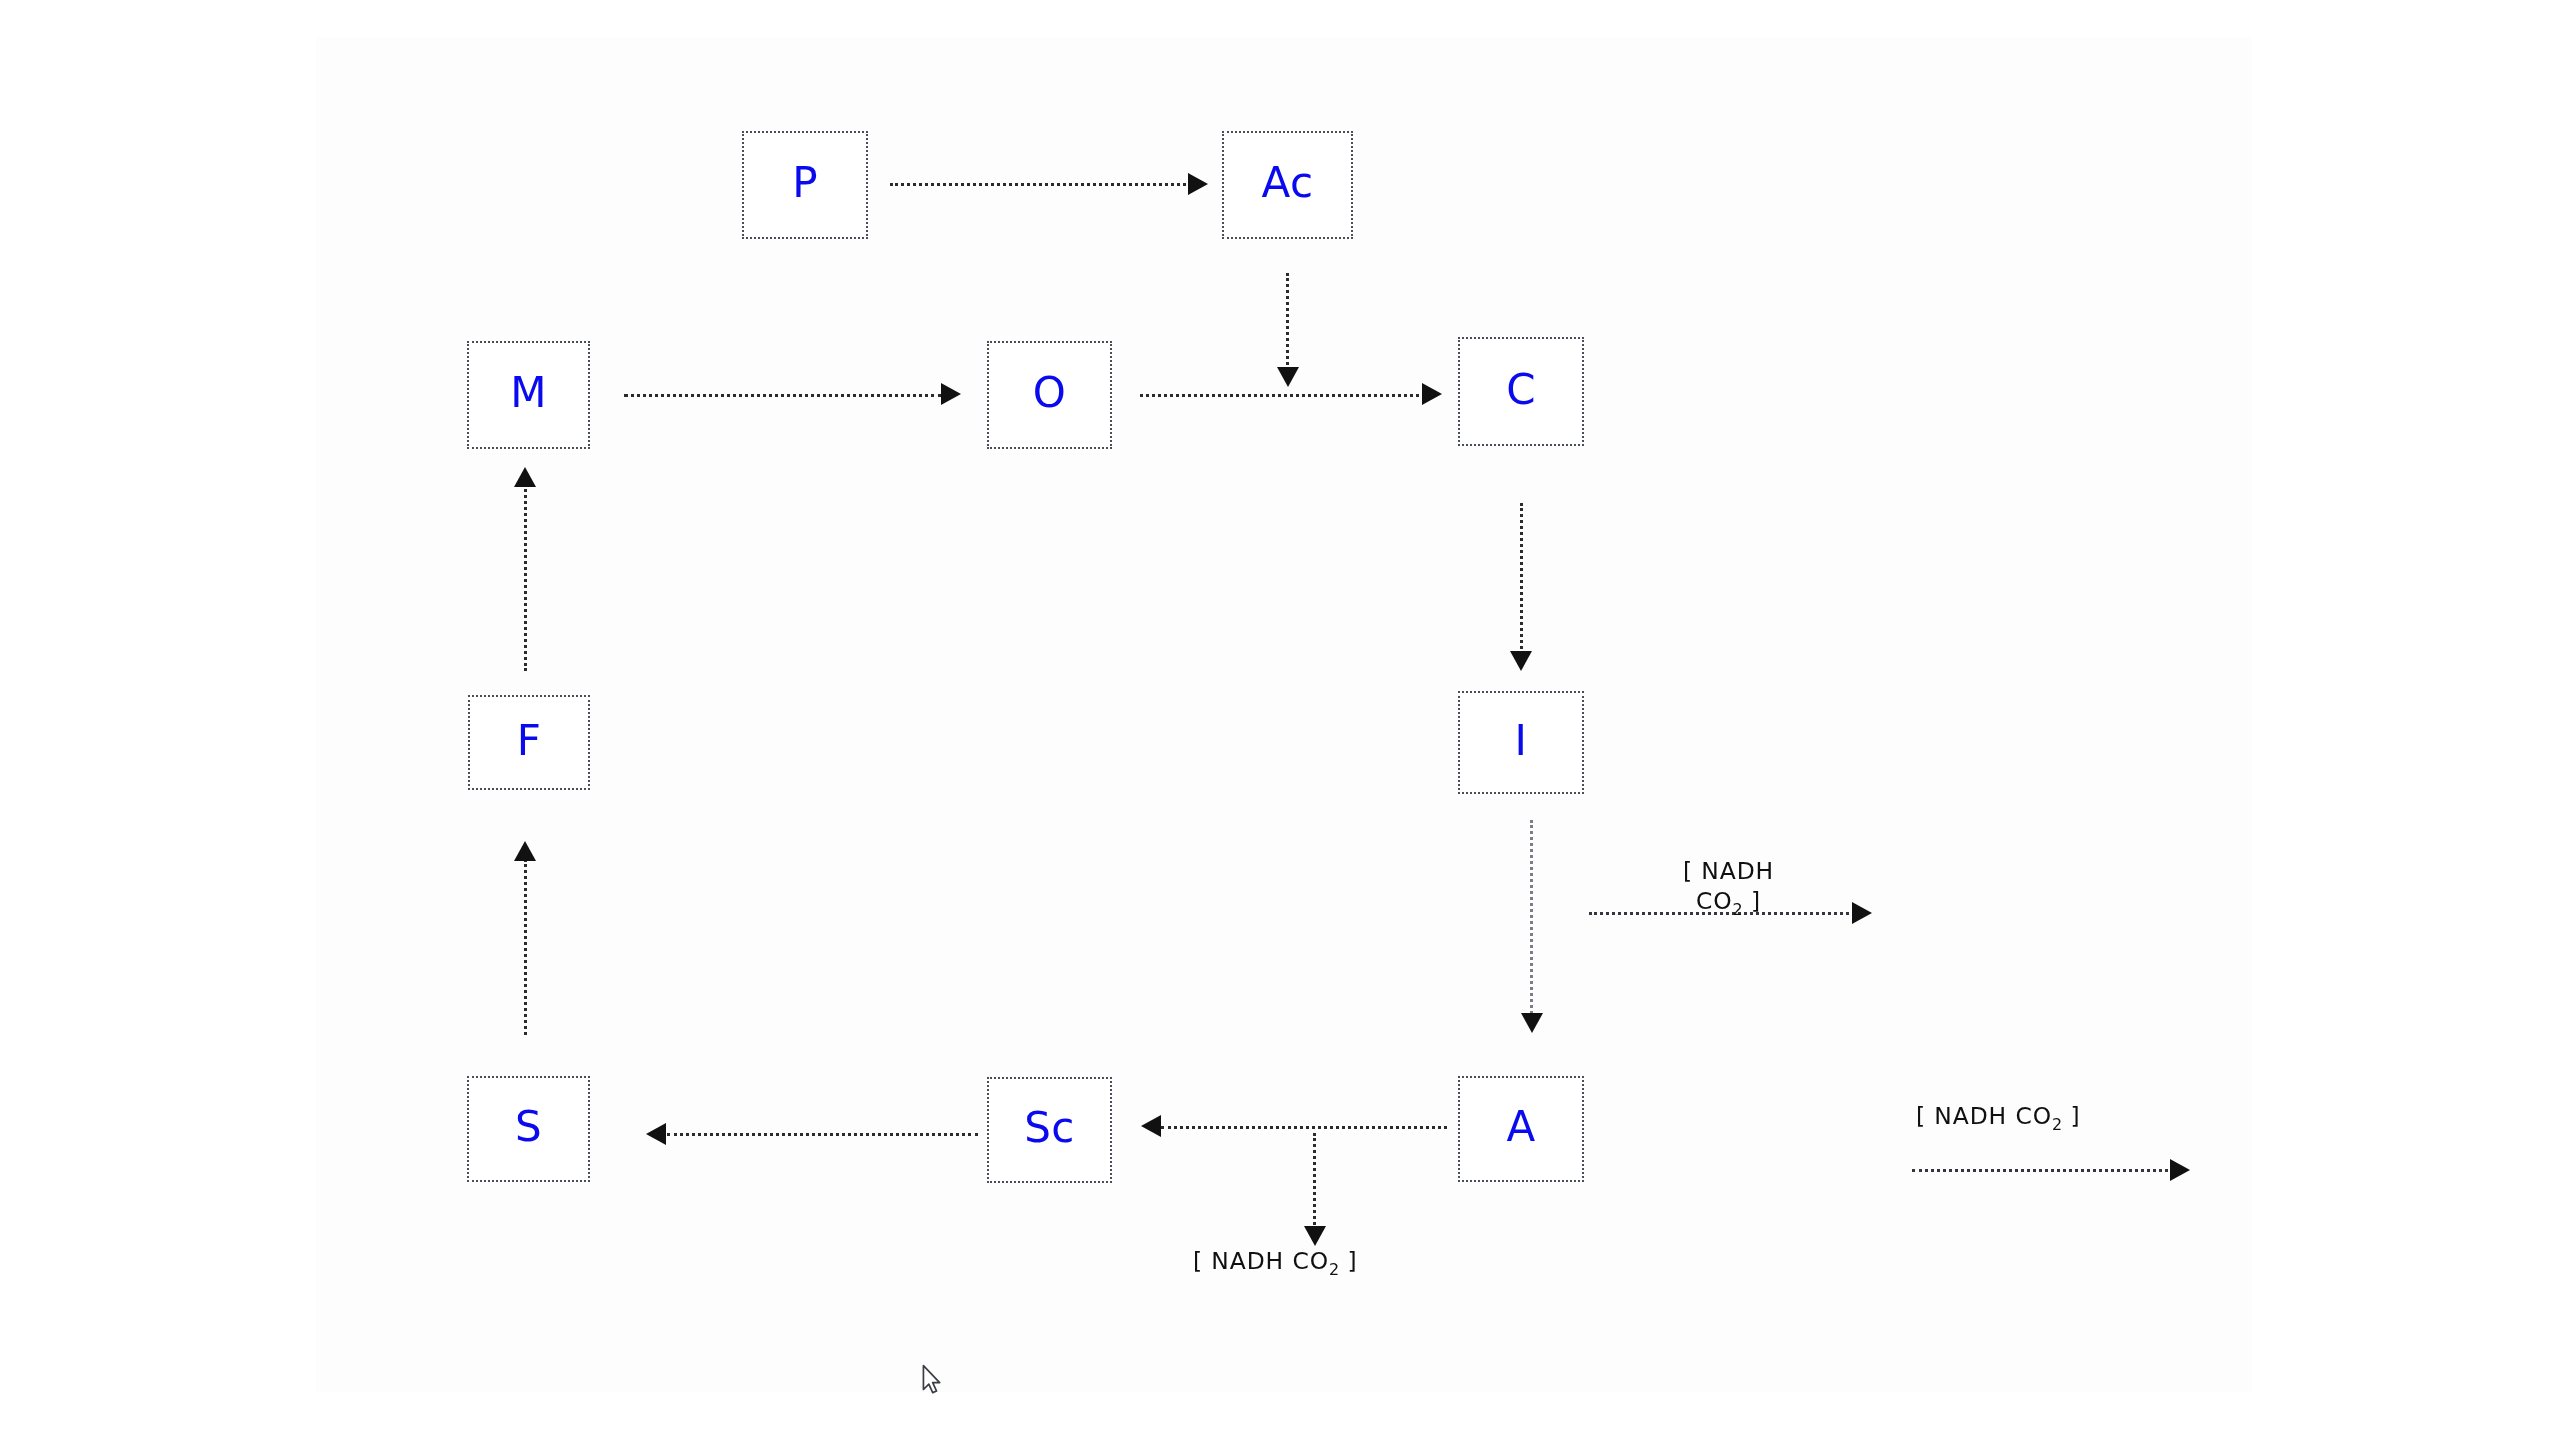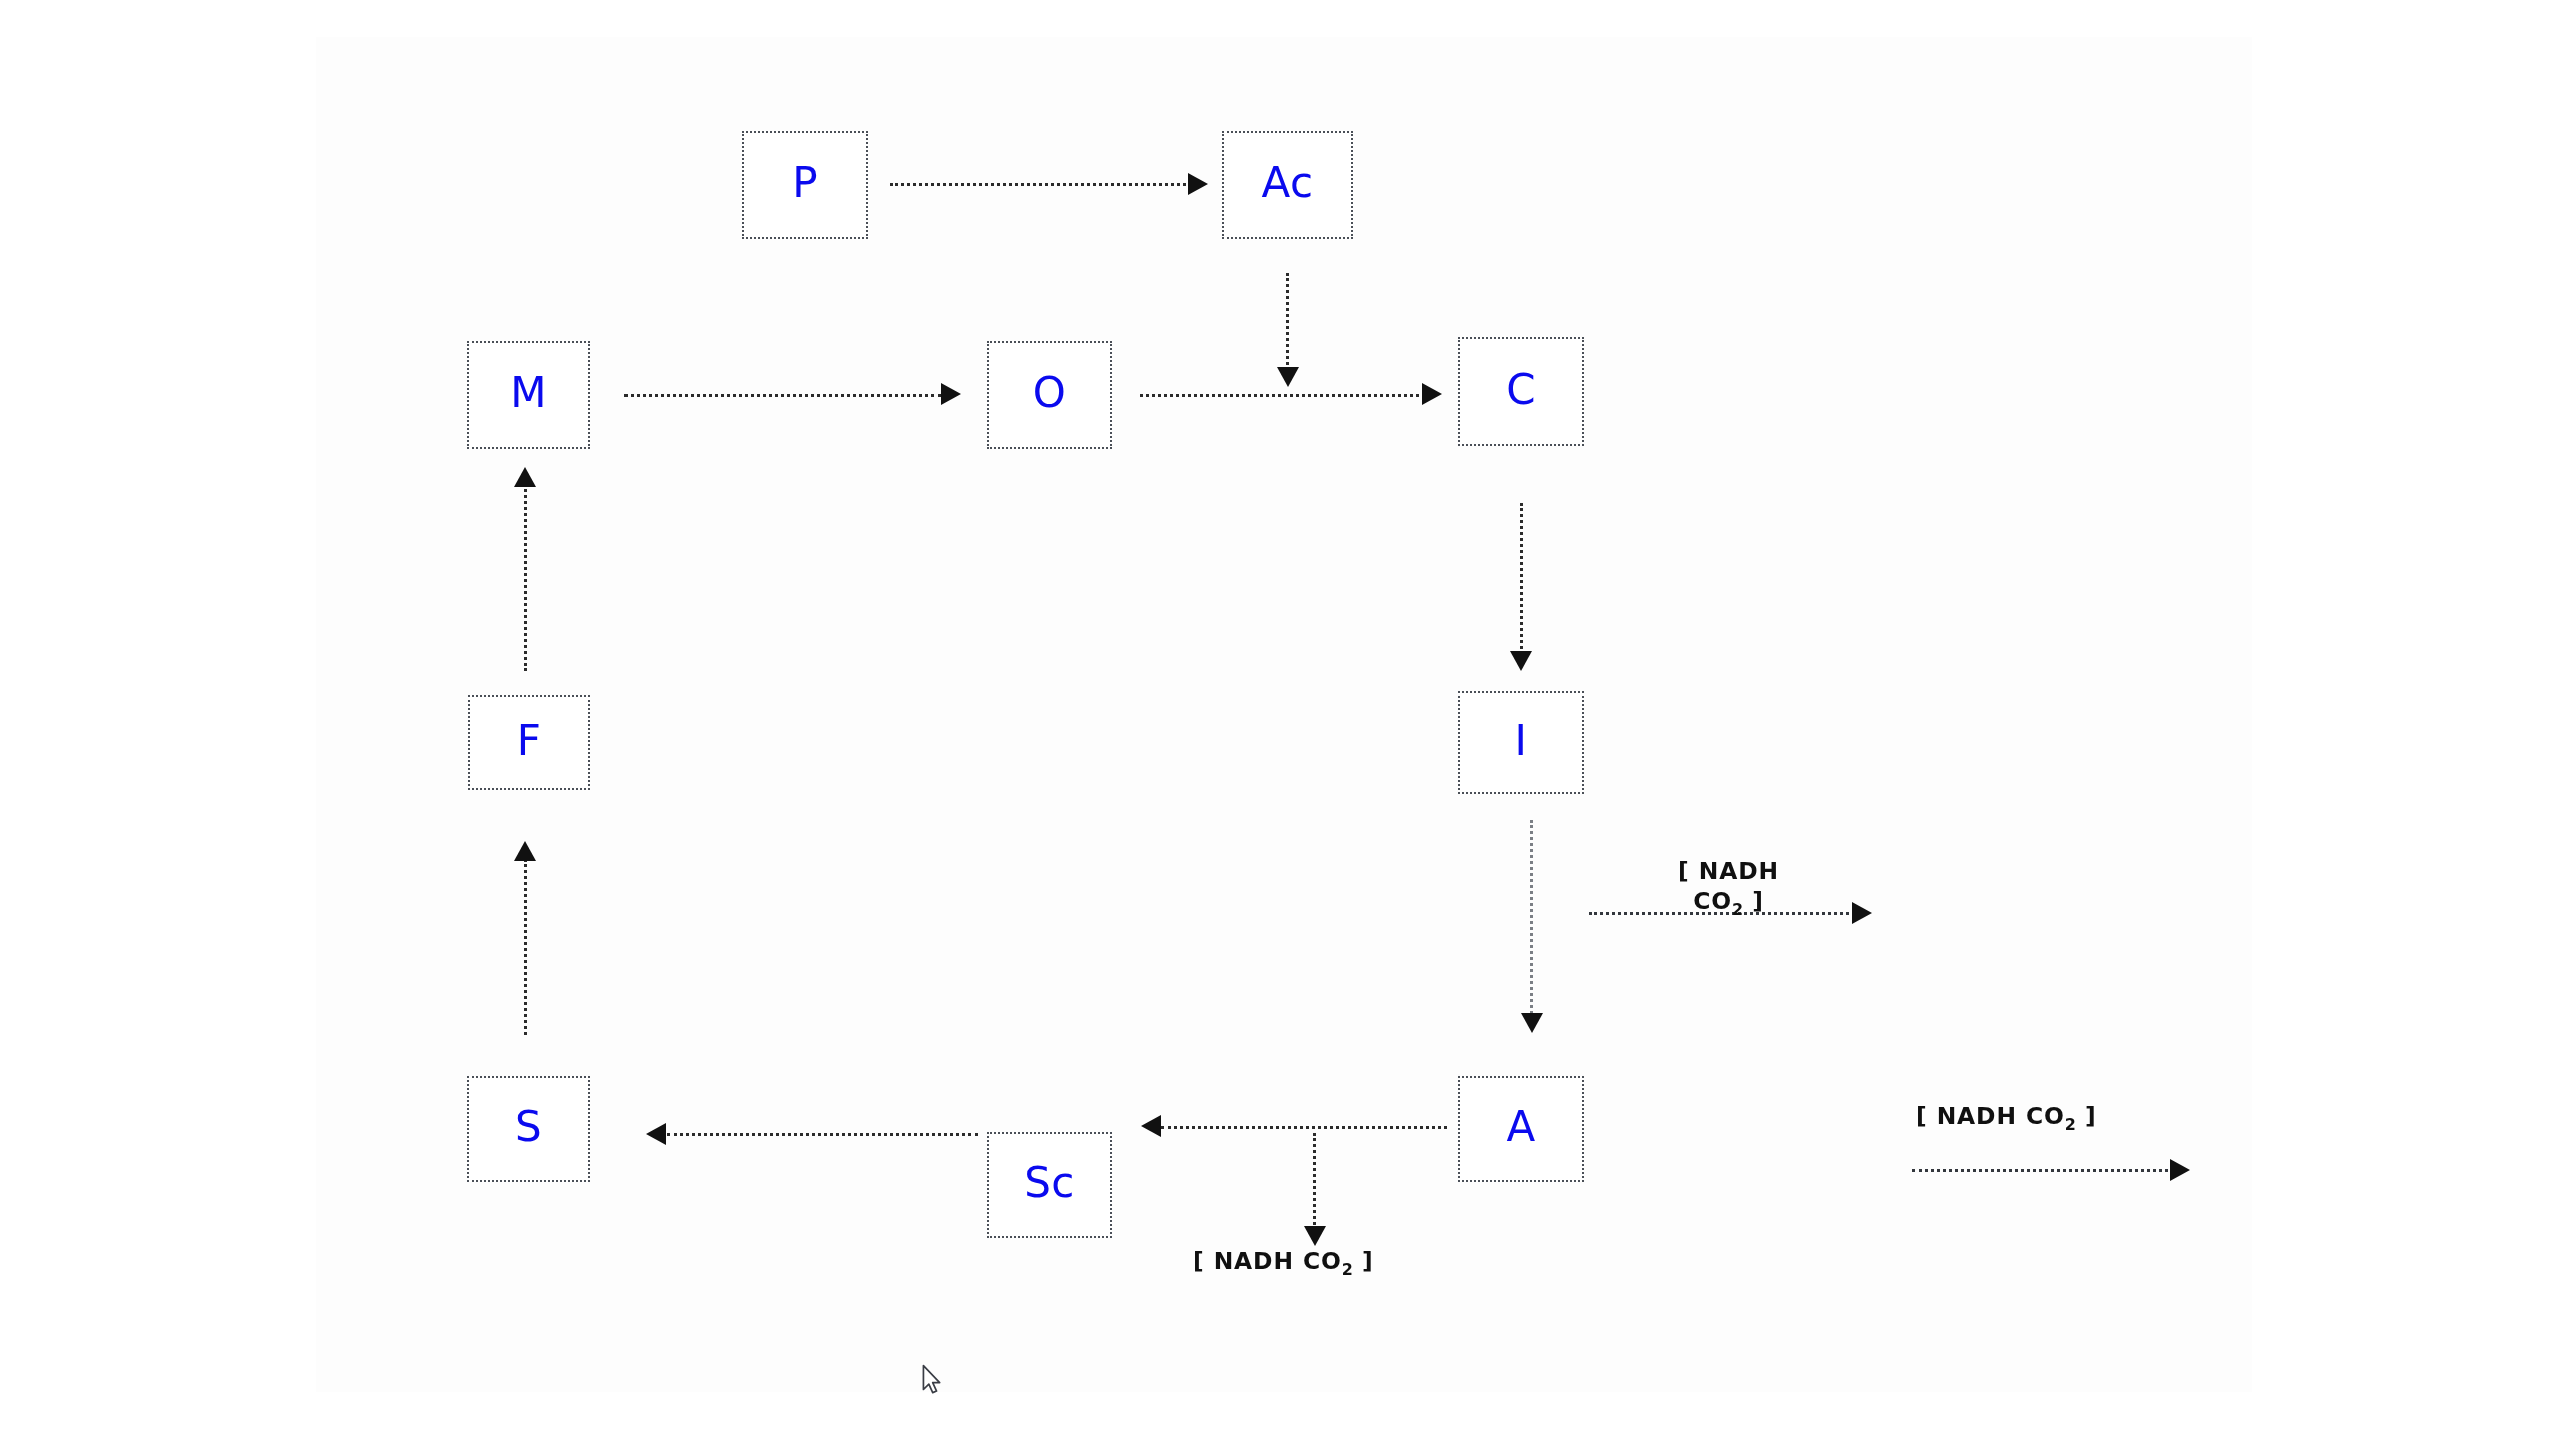--- a/index.html
+++ b/index.html
@@ -92,21 +92,21 @@
   }
   .ah-up {
     border-left: 11.7px solid transparent;
     border-right: 11.7px solid transparent;
     border-bottom: 20px solid #111111;
   }
 
   .ann {
     position: absolute;
     font-family: "DejaVu Sans", sans-serif;
-    font-weight: bold;
+    font-weight: normal;
     font-size: 23.4px;
     color: #101010;
     letter-spacing: 0.9px;
     white-space: nowrap;
     line-height: 1.28;
   }
   .ann.center { text-align: center; }
   .ann sub {
     font-size: 0.68em;
     vertical-align: sub;
@@ -153,21 +153,21 @@
   </div>
 
   <div class="node" style="left:468px; top:695px; width:122px; height:95px;">
     <span class="nlabel">F</span>
   </div>
 
   <div class="node" style="left:1458px; top:1076px; width:126px; height:106px;">
     <span class="nlabel">A</span>
   </div>
 
-  <div class="node" style="left:987px; top:1132px; width:125px; height:106px;">
+  <div class="node" style="left:987px; top:1077px; width:125px; height:106px;">
     <span class="nlabel">Sc</span>
   </div>
 
   <div class="node" style="left:467px; top:1076px; width:123px; height:106px;">
     <span class="nlabel">S</span>
   </div>
 
   <div class="edge-h" style="left:890px; top:183px; width:301px;"></div>
   <div class="ah ah-right" style="left:1188px; top:173px;"></div>
 

